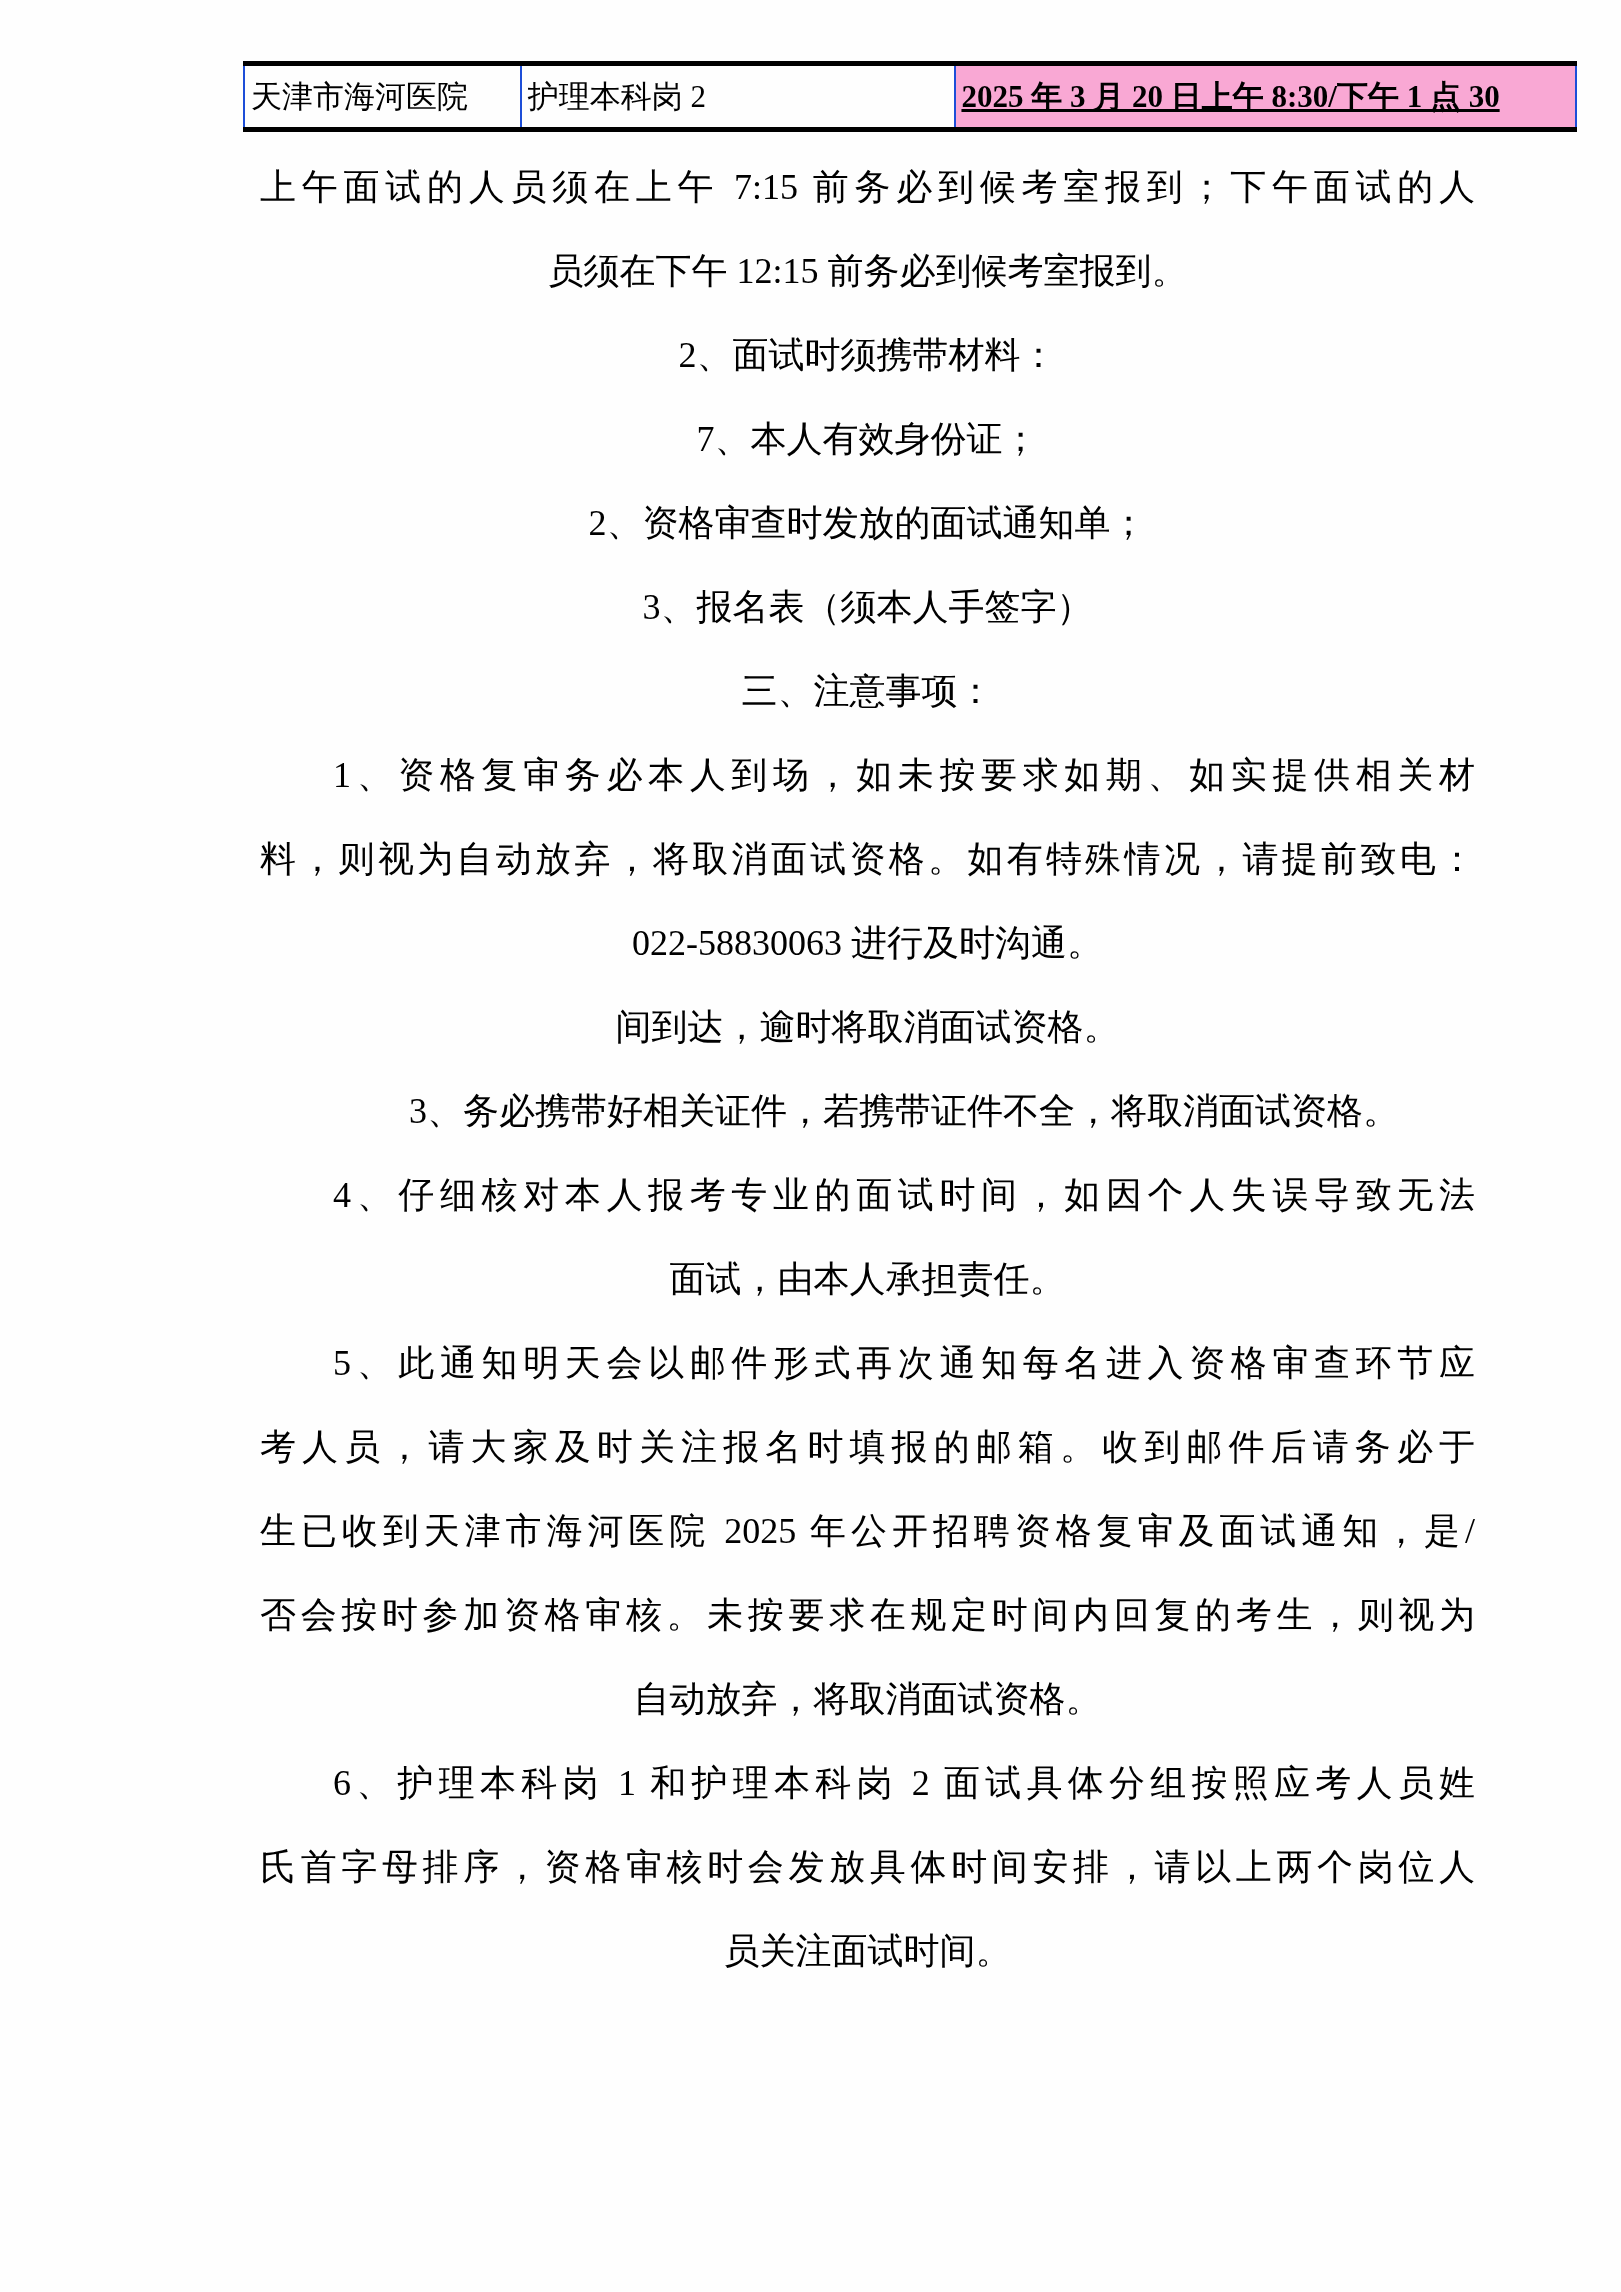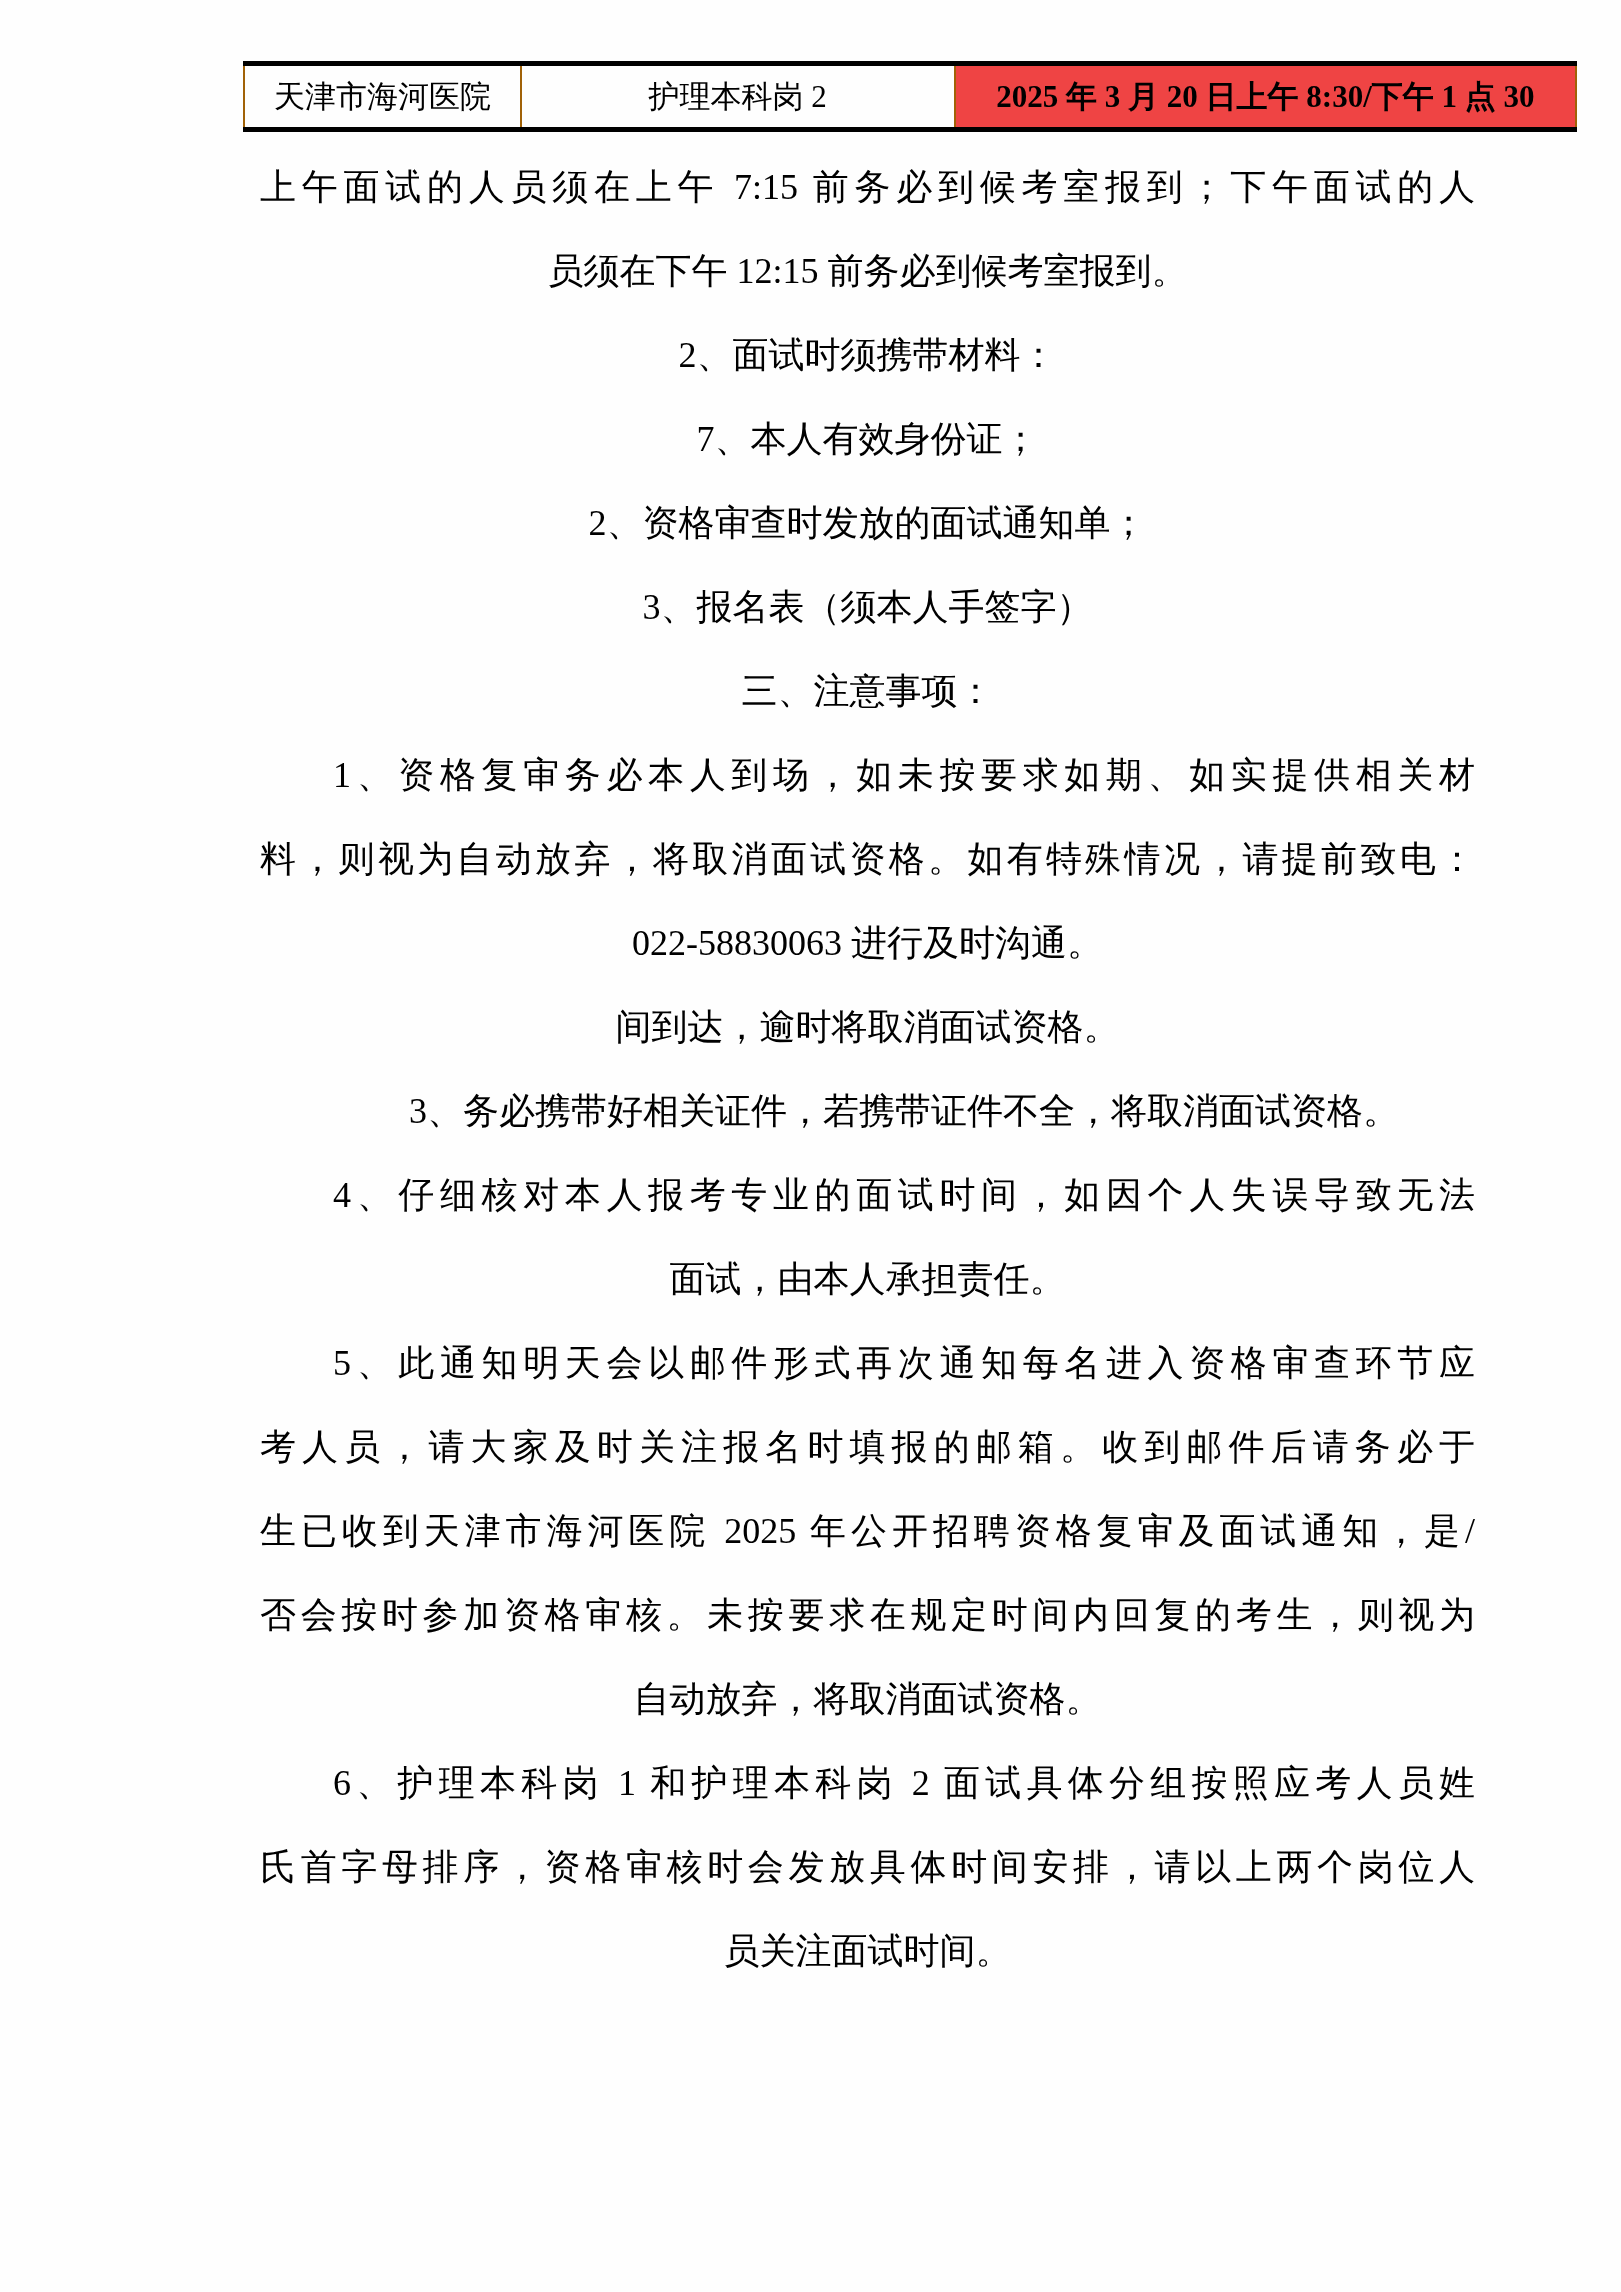--- a/index.html
+++ b/index.html
@@ -20,24 +20,23 @@
     position: absolute;
     left: 243px;
     top: 61px;
     border-collapse: collapse;
     border: 2.9px solid #000;
     border-top-width: 5.9px;
     border-bottom-width: 5.9px;
     table-layout: fixed;
   }
   table.header-table td {
-    border: 2px solid #a16207;
+    border: 2px solid #1d4ed8;
     height: 61px;
     vertical-align: middle;
-    text-align: center;
     font-size: 31px;
     padding: 0 5.9px;
     overflow: hidden;
     white-space: nowrap;
   }
   td.cell-hospital { width: 263px; }
   td.cell-position { width: 420px; }
   td.cell-datetime {
     width: 608px;
     font-weight: bold;
@@ -70,21 +69,21 @@
 </head>
 <body>
 
 <div class="page">
 
   <table class="header-table">
     <tbody>
         <tr>
       <td class="cell-hospital">天津市海河医院</td>
       <td class="cell-position">护理本科岗 2</td>
-      <td class="cell-datetime" style="background: #ef4444;">2025 年 3 月 20 日上午 8:30/下午 1 点 30</td>
+      <td class="cell-datetime" style="background: #f9a8d4; text-decoration: underline;">2025 年 3 月 20 日上午 8:30/下午 1 点 30</td>
     </tr>
   </tbody>
     </table>
 
   <div class="doc-body" id="doc-body">
       <div class="line fill">上午面试的人员须在上午 7:15 前务必到候考室报到；下午面试的人</div>
       <div class="line">员须在下午 12:15 前务必到候考室报到。</div>
       <div class="line bold">2、面试时须携带材料：</div>
       <div class="line">7、本人有效身份证；</div>
       <div class="line">2、资格审查时发放的面试通知单；</div>

